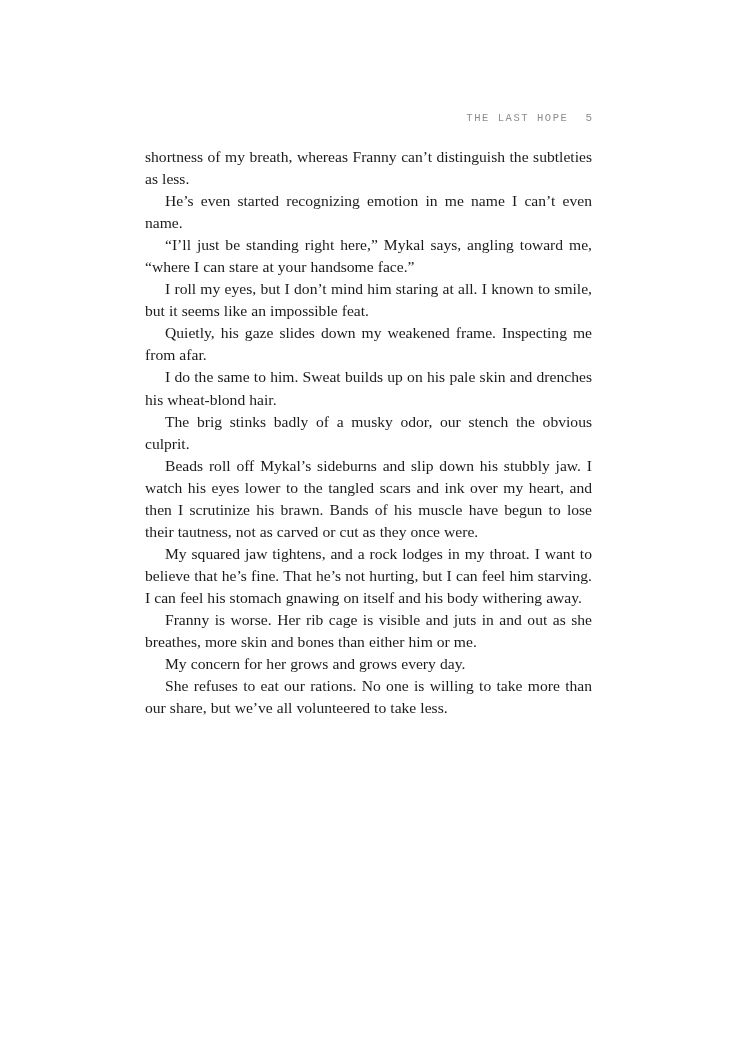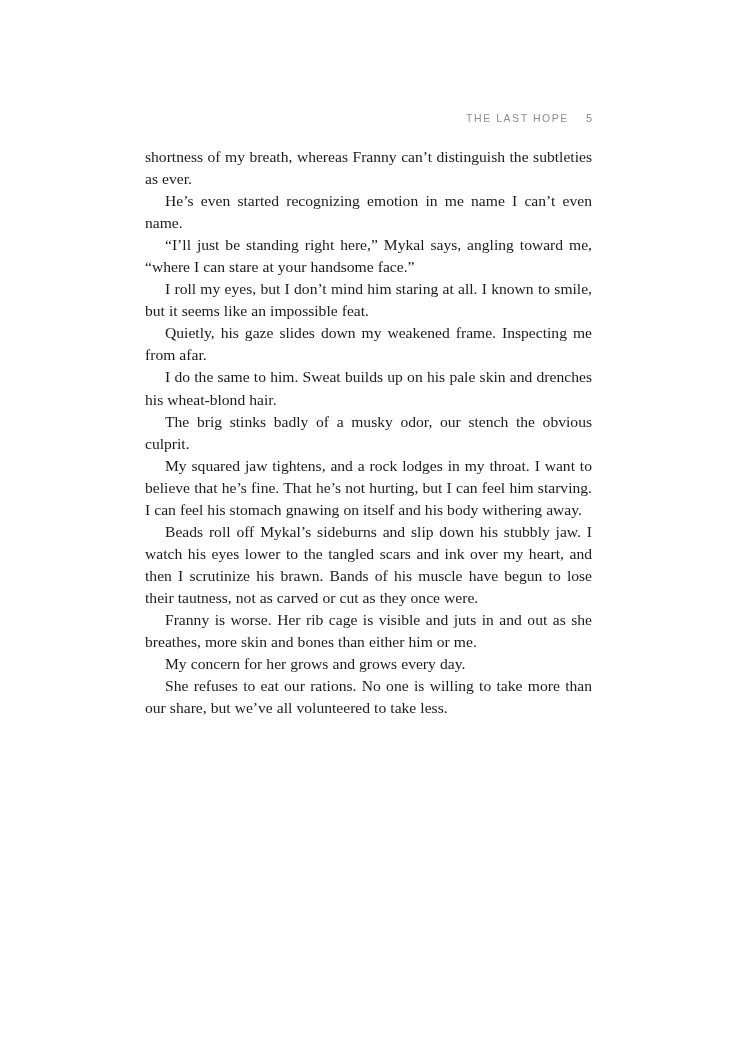--- a/index.html
+++ b/index.html
@@ -17,21 +17,21 @@
     box-sizing: border-box;
   }
   .running-head {
     position: absolute;
     left: 145px;
     top: 112px;
     width: 447px;
     display: flex;
     justify-content: flex-end;
     align-items: flex-end;
-    font-family: Liberation Sans, sans-serif;
+    font-family: Liberation Mono, monospace;
     font-size: 10.5px;
     letter-spacing: 1.55px;
     color: #8d8d8d;
     text-transform: uppercase;
     white-space: nowrap;
   }
   .running-head .rh-title {
     display: inline-block;
   }
   .running-head .rh-folio {
@@ -71,27 +71,27 @@
 <body>
 
 <div class="page" style="background: rgb(255, 255, 255);">
 
   <div class="running-head" style="color: rgb(141, 141, 141);">
     <span class="rh-title">THE LAST HOPE</span>
     <span class="rh-folio">5</span>
   </div>
 
   <div class="textblock" style="color: rgb(27, 27, 27);">
-      <p class="noindent">shortness of my breath, whereas Franny can’t distinguish the subtleties as ever.</p>
+      <p class="noindent">shortness of my breath, whereas Franny can’t distinguish the subtleties as less.</p>
       <p>He’s even started recognizing emotion in me name I can’t even name.</p>
       <p>“I’ll just be standing right here,” Mykal says, angling toward me, “where I can stare at your handsome face.”</p>
       <p>I roll my eyes, but I don’t mind him staring at all. I known to smile, but it seems like an impossible feat.</p>
       <p>Quietly, his gaze slides down my weakened frame. Inspecting me from afar.</p>
       <p>I do the same to him. Sweat builds up on his pale skin and drenches his wheat-blond hair.</p>
       <p>The brig stinks badly of a musky odor, our stench the obvious culprit.</p>
+      <p>Beads roll off Mykal’s sideburns and slip down his stubbly jaw. I watch his eyes lower to the tangled scars and ink over my heart, and then I scrutinize his brawn. Bands of his muscle have begun to lose their tautness, not as carved or cut as they once were.</p>
       <p>My squared jaw tightens, and a rock lodges in my throat. I want to believe that he’s fine. That he’s not hurting, but I can feel him starving. I can feel his stomach gnawing on itself and his body withering away.</p>
-      <p>Beads roll off Mykal’s sideburns and slip down his stubbly jaw. I watch his eyes lower to the tangled scars and ink over my heart, and then I scrutinize his brawn. Bands of his muscle have begun to lose their tautness, not as carved or cut as they once were.</p>
       <p>Franny is worse. Her rib cage is visible and juts in and out as she breathes, more skin and bones than either him or me.</p>
       <p>My concern for her grows and grows every day.</p>
       <p>She refuses to eat our rations. No one is willing to take more than our share, but we’ve all volunteered to take less.</p>
     </div>
 
 </div>
 
 </body></html>

